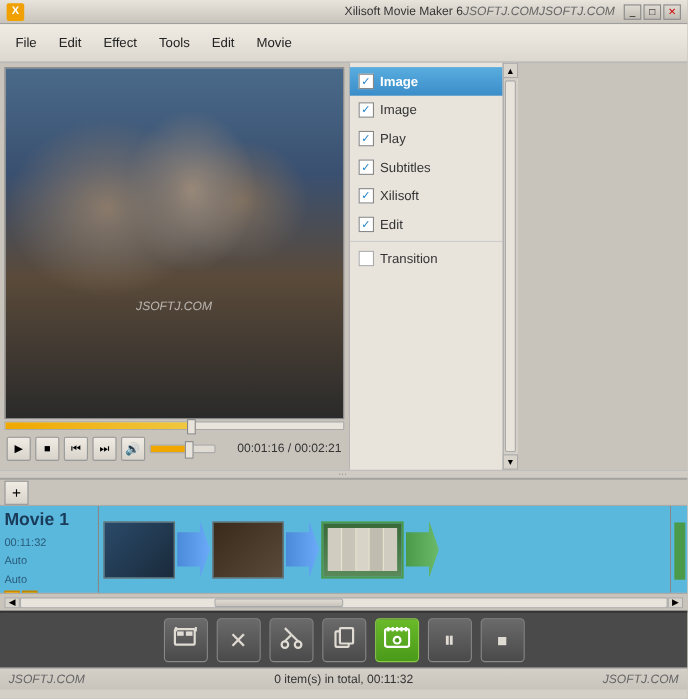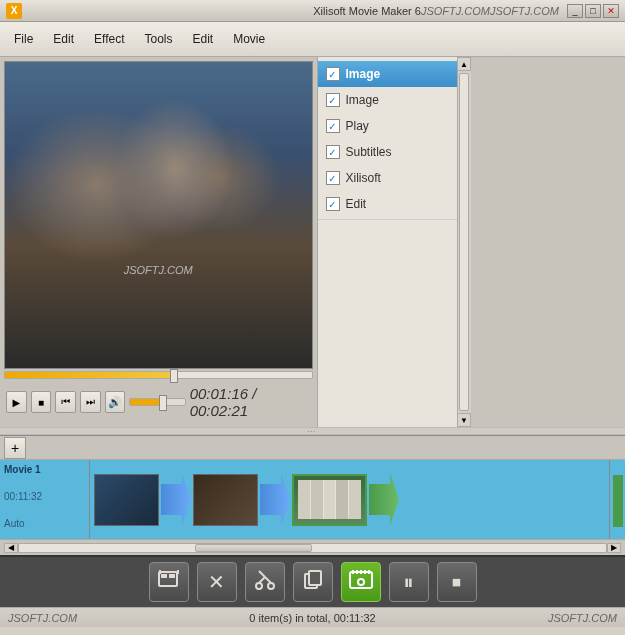--- a/index.html
+++ b/index.html
@@ -153,23 +153,22 @@
       position: absolute;
       top: -4px;
       left: 60%;
       width: 8px; height: 16px;
       background: #e8e4dc;
       border: 1px solid #888;
       transform: translateX(-50%);
     }
     .time-display {
       margin-left: auto;
-      font-size: 15px;
+      font-size: 11px;
       color: #333;
-      font-style: italic;
     }
 
     
     .right-panel {
       width: 140px;
       background: #e8e4dc;
       border-left: 1px solid #aaa;
       padding: 4px 0;
       display: flex;
       flex-direction: column;
@@ -238,28 +237,28 @@
       overflow: hidden;
     }
     .timeline-left {
       width: 90px;
       background: #5ab8dc;
       border-right: 1px solid #888;
       padding: 4px;
       flex-shrink: 0;
     }
     .timeline-track-name {
-      font-size: 10px;
+      font-size: 16px;
       font-weight: bold;
       color: #1a3a5a;
     }
     .timeline-track-info {
       font-size: 10px;
       color: #2a5a7a;
-      margin-top: 16px;
+      margin-top: 6px;
     }
     .timeline-track-icons {
       display: flex; gap: 2px; margin-top: 4px;
     }
     .track-icon {
       width: 14px; height: 14px;
       background: #f0a800;
       border: 1px solid #c08000;
       display: flex; align-items: center; justify-content: center;
       font-size: 8px;
@@ -501,20 +500,24 @@
       </div>
       <div class="panel-item">
         <div class="panel-checkbox checked">✓</div>
         <span class="panel-label">Xilisoft</span>
       </div>
       <div class="panel-item">
         <div class="panel-checkbox checked">✓</div>
         <span class="panel-label">Edit</span>
       </div>
       <div class="panel-divider"></div>
+      <div class="panel-item">
+        <div class="panel-checkbox unchecked" style="border:1px solid #aaa;"></div>
+        <span class="panel-label">Transition</span>
+      </div>
     </div>
 
     <div class="right-scrollbar">
       <div class="scroll-v-arrow">▲</div>
       <div class="scroll-v-track"></div>
       <div class="scroll-v-arrow">▼</div>
     </div>
   </div>
 </div>
 

